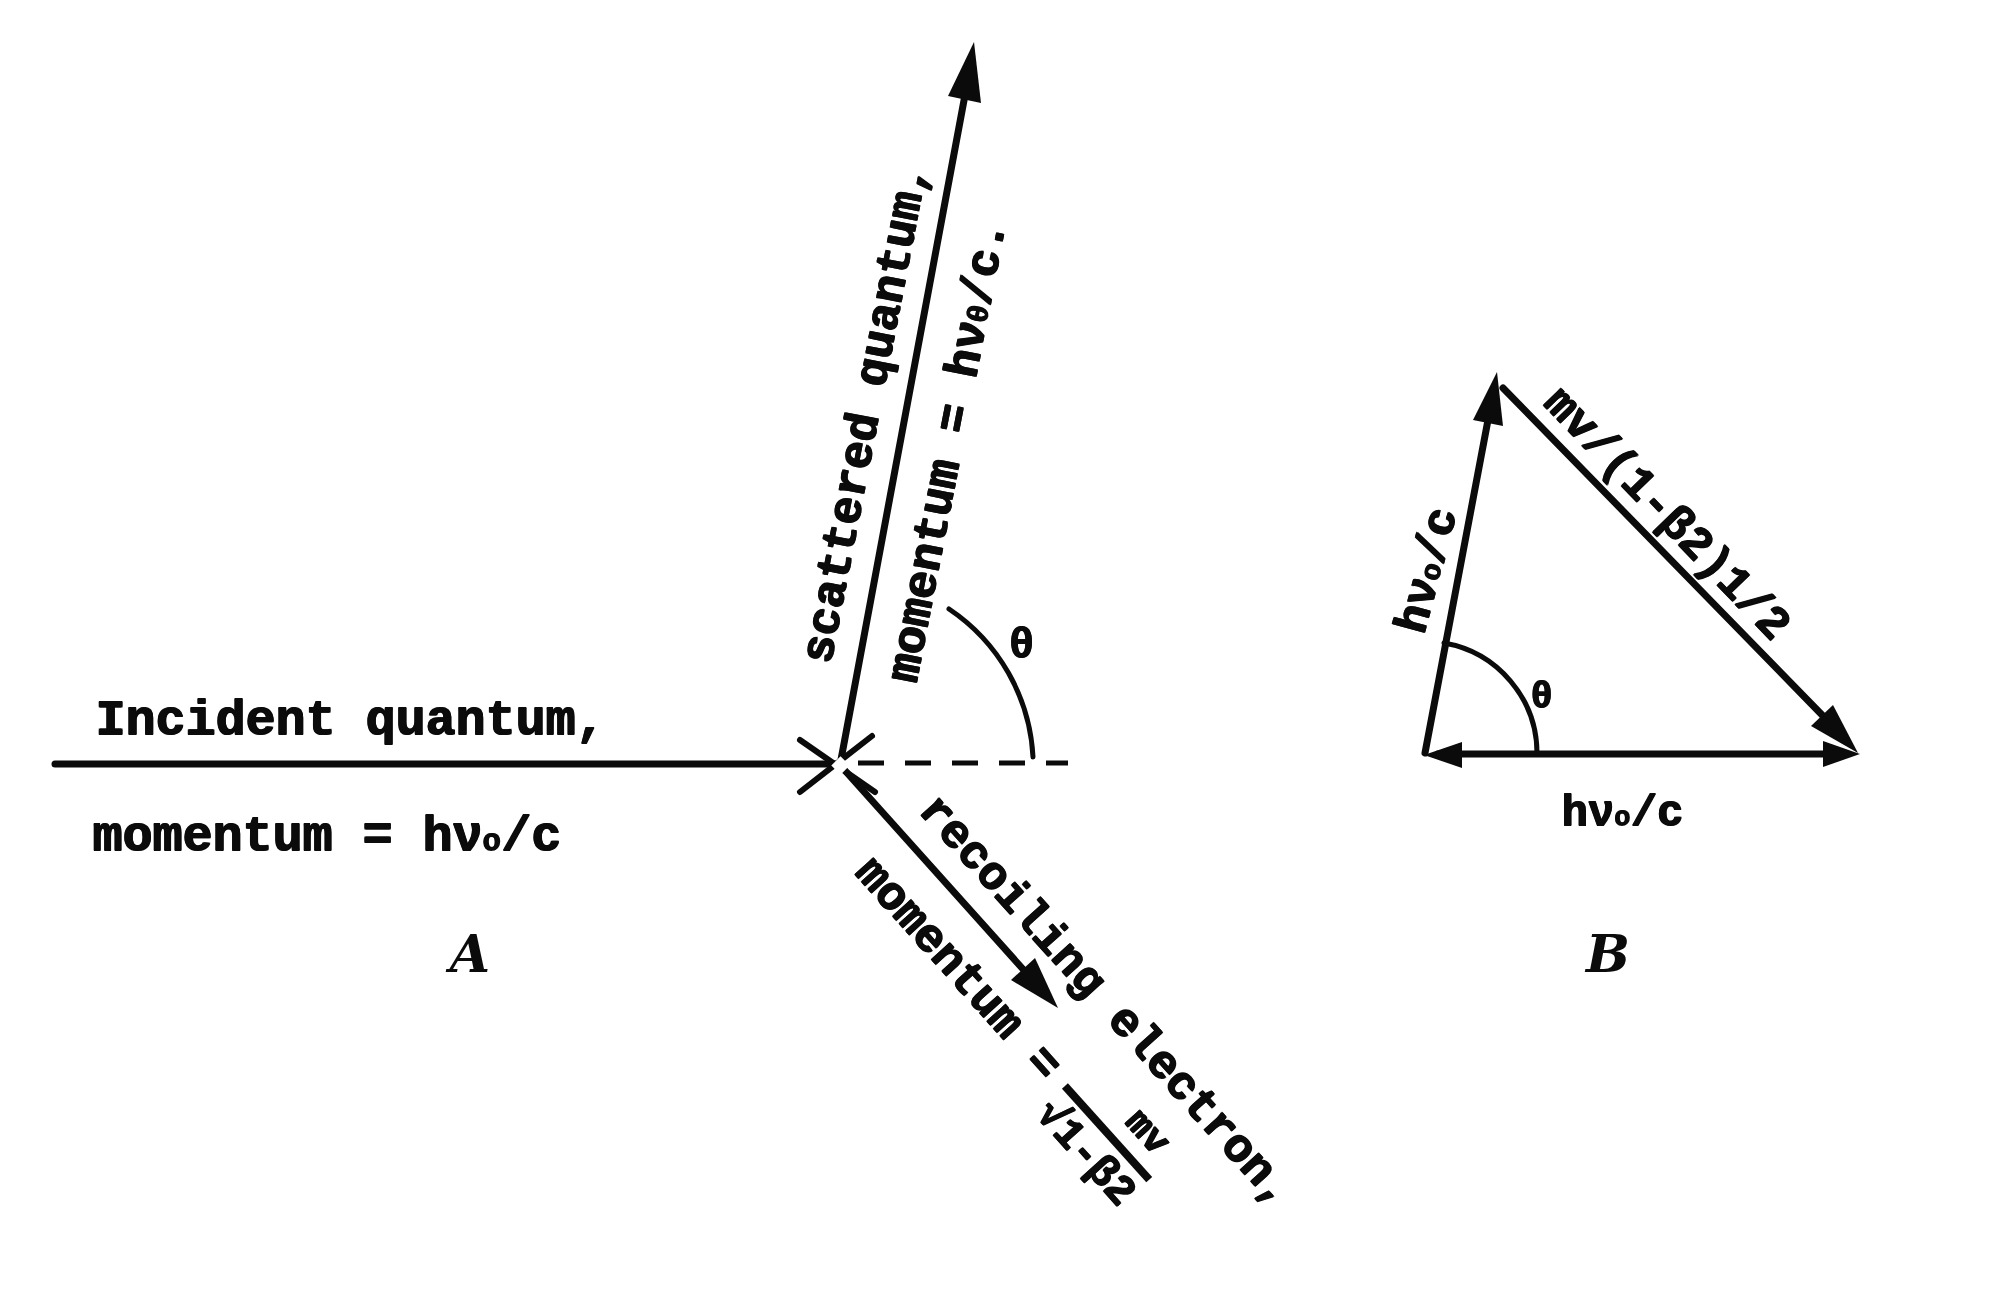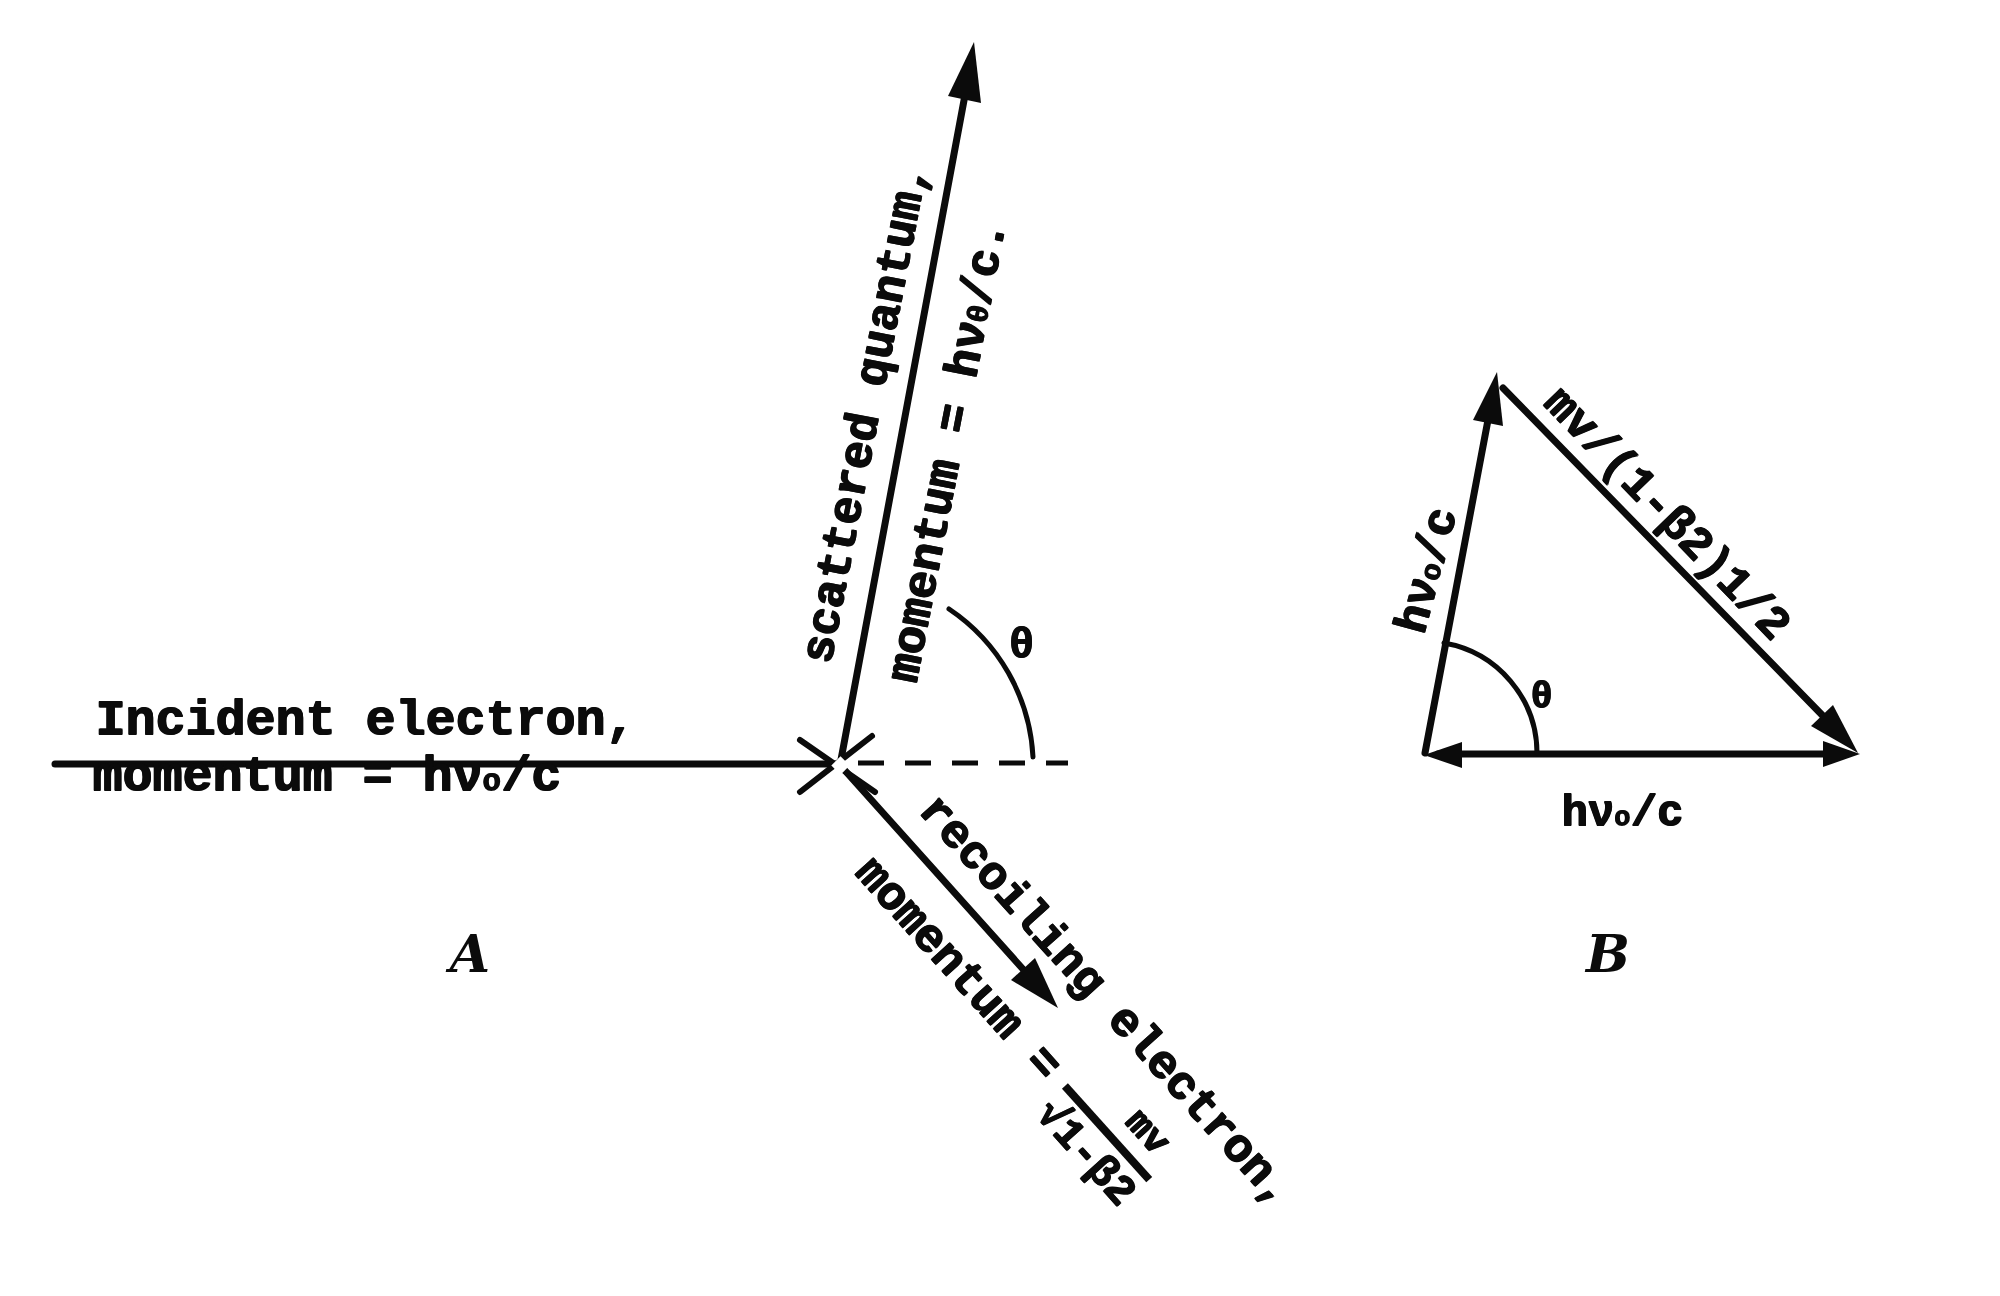--- a/index.html
+++ b/index.html
@@ -84,23 +84,23 @@
     <g>
       <line class="ink" x1="1438" y1="754" x2="1838" y2="754" stroke-width="7" stroke-linecap="round"></line>
       <polygon class="inkfill" points="1424,755 1462,742 1462,768"></polygon>
       <polygon class="inkfill" points="1860,754 1823,741 1823,767"></polygon>
     </g>
     <g>
       <path class="ink" d="M1444,643 A112,112 0 0 1 1537,753" fill="none" stroke-width="5" stroke-linecap="round"></path>
     </g>
   </svg>
 
-  <div class="tw fs50" style="left:95px; top:696px;">Incident electron,</div>
+  <div class="tw fs50" style="left:95px; top:696px;">Incident quantum,</div>
 
-  <div class="tw fs50" style="left:92px; top:752px;">
+  <div class="tw fs50" style="left:92px; top:812px;">
     <span>momentum = hν</span><sub>o</sub><span>/c</span>
   </div>
 
   <div class="tw fs47 ctr" style="left:866px; top:414px; --r:-79deg;">scattered quantum,</div>
 
   <div class="tw fs47 ctr" style="left:948px; top:452px; --r:-79deg;">
     <span>momentum = hν</span><sub>θ</sub><span>/c.</span>
   </div>
 
   <div class="tw fs42 ctr" style="left:1021px; top:646px;">θ</div>

